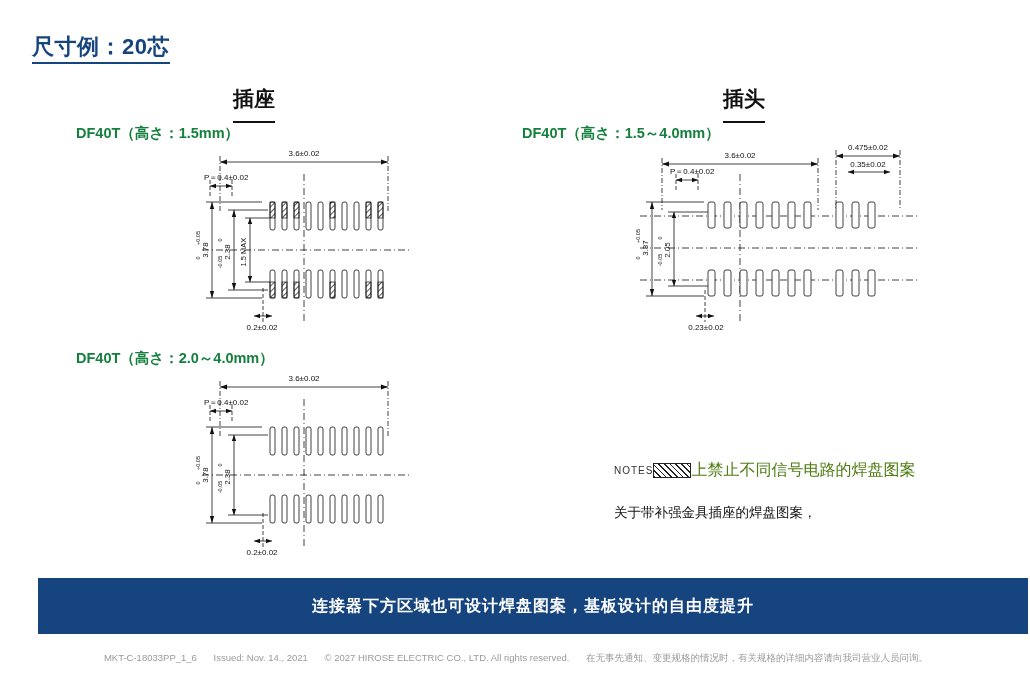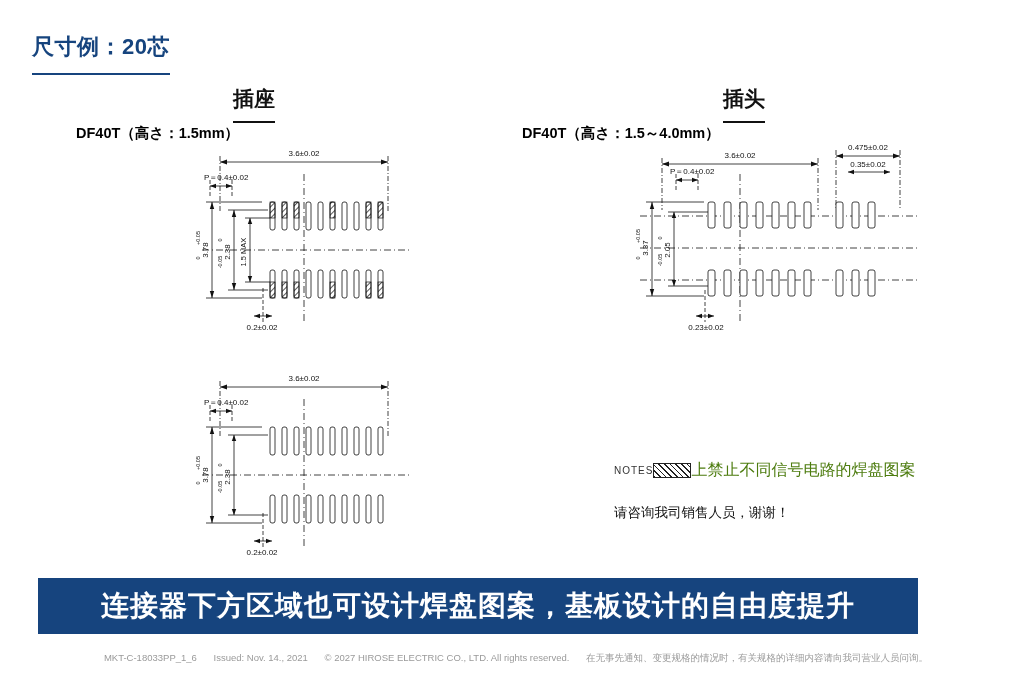--- a/index.html
+++ b/index.html
@@ -23,41 +23,41 @@
   
   .page-title {
     position: absolute;
     left: 32px;
     top: 32px;
     font-size: 22px;
     font-weight: bold;
     color: #16447e;
     letter-spacing: 0.5px;
     border-bottom: 2px solid #16447e;
-    padding-bottom: 11px;
+    padding-bottom: 0;
   }
 
   
   .col-head {
     position: absolute;
     font-size: 21px;
     font-weight: bold;
     color: #111111;
     border-bottom: 2px solid #111111;
     padding-bottom: 8px;
   }
   .col-head.left  { left: 233px; top: 85px; }
   .col-head.right { left: 723px; top: 85px; }
 
   
   .sub-head {
     position: absolute;
     font-size: 14.5px;
     font-weight: bold;
-    color: #000000;
+    color: #15803d;
   }
   .sub-head.a { left: 76px;  top: 124px; }
   .sub-head.b { left: 522px; top: 124px; }
   .sub-head.c { left: 76px;  top: 349px; }
 
   
   .drawing {
     position: absolute;
   }
   .drawing svg { display: block; }
@@ -99,28 +99,28 @@
     font-size: 13.5px;
     line-height: 19px;
     color: #111;
   }
 
   
   .banner {
     position: absolute;
     left: 38px;
     top: 578px;
-    width: 880px;
+    width: 990px;
     height: 56px;
     background: #16447e;
     color: #ffffff;
     display: flex;
     align-items: center;
     justify-content: center;
-    font-size: 28px;
+    font-size: 16px;
     font-weight: bold;
     letter-spacing: 1px;
   }
 
   
   .footer {
     position: absolute;
     left: 0;
     right: 0;
     top: 652px;
@@ -141,20 +141,21 @@
 
 <div class="page">
 
   <div class="page-title">尺寸例：20芯</div>
 
   <div class="col-head left">插座</div>
   <div class="col-head right">插头</div>
 
   <div class="sub-head a">DF40T（高さ：1.5mm）</div>
   <div class="sub-head b">DF40T（高さ：1.5～4.0mm）</div>
+  <div class="sub-head c">DF40T（高さ：2.0～4.0mm）</div>
 
   <div class="drawing" style="left:150px; top:140px;">
     <svg width="300" height="200" viewBox="0 0 300 200">
       <g stroke="#111" stroke-width="0.8" fill="none">
 
         <line x1="70" y1="22" x2="238" y2="22"></line>
         <line x1="70" y1="16" x2="70" y2="72" stroke-dasharray="5,2,1,2"></line>
         <line x1="238" y1="16" x2="238" y2="72" stroke-dasharray="5,2,1,2"></line>
         <path d="M70,22 l7,-2.4 v4.8 z" fill="#111" stroke="none"></path>
         <path d="M238,22 l-7,-2.4 v4.8 z" fill="#111" stroke="none"></path>
@@ -437,21 +438,21 @@
   </div>
 
   <div class="notes-block">
     <div class="notes-row">
       <span class="notes-label">NOTES</span>
       <span class="hatch-swatch"></span>
       <span class="notes-text">上禁止不同信号电路的焊盘图案</span>
     </div>
   </div>
   <div class="notes-para">
-    <div>请咨询我司销售人员，谢谢！</div>
+    <div>关于带补强金具插座的焊盘图案，</div>
   </div>
 
   <div class="banner">
     <span>连接器下方区域也可设计焊盘图案，基板设计的自由度提升</span>
   </div>
 
   <div class="footer">
     <span>MKT-C-18033PP_1_6</span>
     <span>Issued: Nov. 14., 2021</span>
     <span>© 2027 HIROSE ELECTRIC CO., LTD. All rights reserved.</span>

